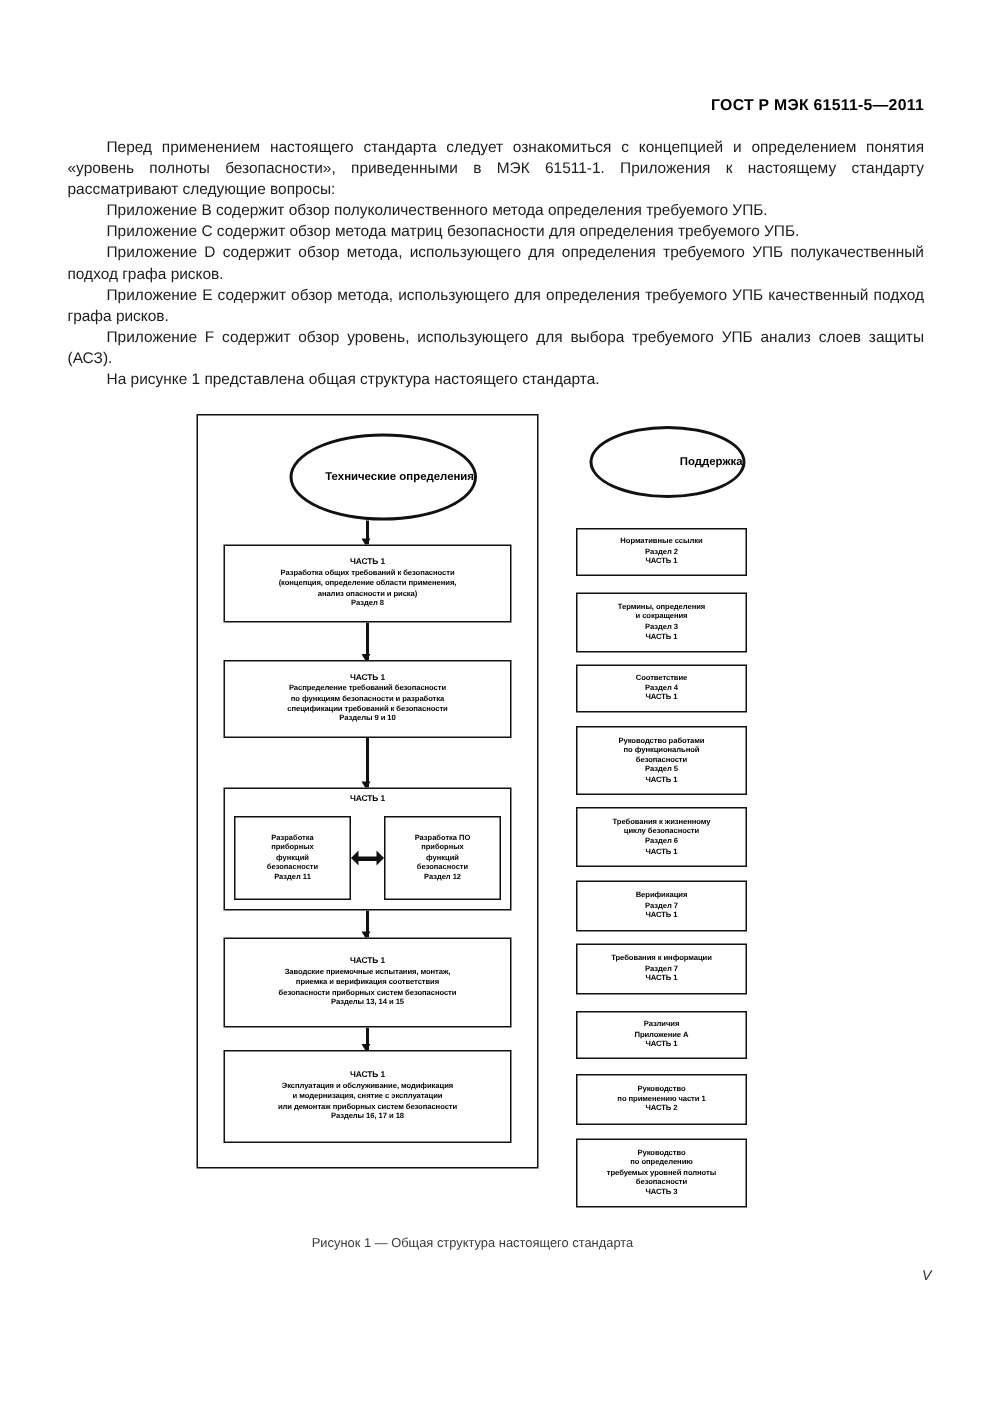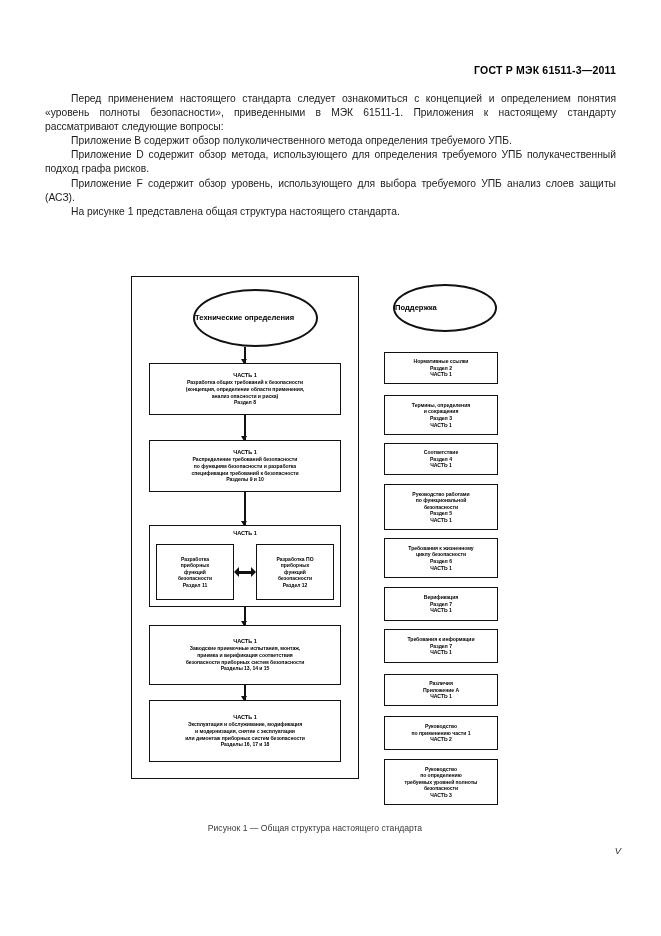--- a/index.html
+++ b/index.html
@@ -64,21 +64,21 @@
   }
 
   
   .ellipse {
     position: absolute;
     border: 2.6px solid #111;
     border-radius: 50%;
     box-sizing: border-box;
     display: flex;
     align-items: center;
-    justify-content: flex-start;
+    justify-content: flex-end;
     text-align: center;
     font-size: 7.6px;
     font-weight: bold;
     line-height: 10px;
     color: #000;
   }
   .ellipse-tech {
     left: 62px;
     top: 13px;
     width: 125px;
@@ -235,26 +235,28 @@
     top: 845px;
     right: 40px;
     font-size: 9.5px;
     font-style: italic;
     color: #333;
   }
 </style>
 </head>
 <body>
 
-<div class="page-header">ГОСТ Р МЭК 61511-3—2011</div>
+<div class="page-header">ГОСТ Р МЭК 61511-5—2011</div>
 
 <div class="body-text">
   <p>Перед применением настоящего стандарта следует ознакомиться с концепцией и определением понятия «уровень полноты безопасности», приведенными в МЭК 61511-1. Приложения к настоящему стандарту рассматривают следующие вопросы:</p>
   <p>Приложение B содержит обзор полуколичественного метода определения требуемого УПБ.</p>
+  <p>Приложение C содержит обзор метода матриц безопасности для определения требуемого УПБ.</p>
   <p>Приложение D содержит обзор метода, использующего для определения требуемого УПБ полукачественный подход графа рисков.</p>
+  <p>Приложение E содержит обзор метода, использующего для определения требуемого УПБ качественный подход графа рисков.</p>
   <p>Приложение F содержит обзор уровень, использующего для выбора требуемого УПБ анализ слоев защиты (АСЗ).</p>
   <p>На рисунке 1 представлена общая структура настоящего стандарта.</p>
 </div>
 
 <div class="figure">
 
   <div class="tech-frame"></div>
 
   <div class="ellipse ellipse-tech">
     <span>Технические определения</span>

